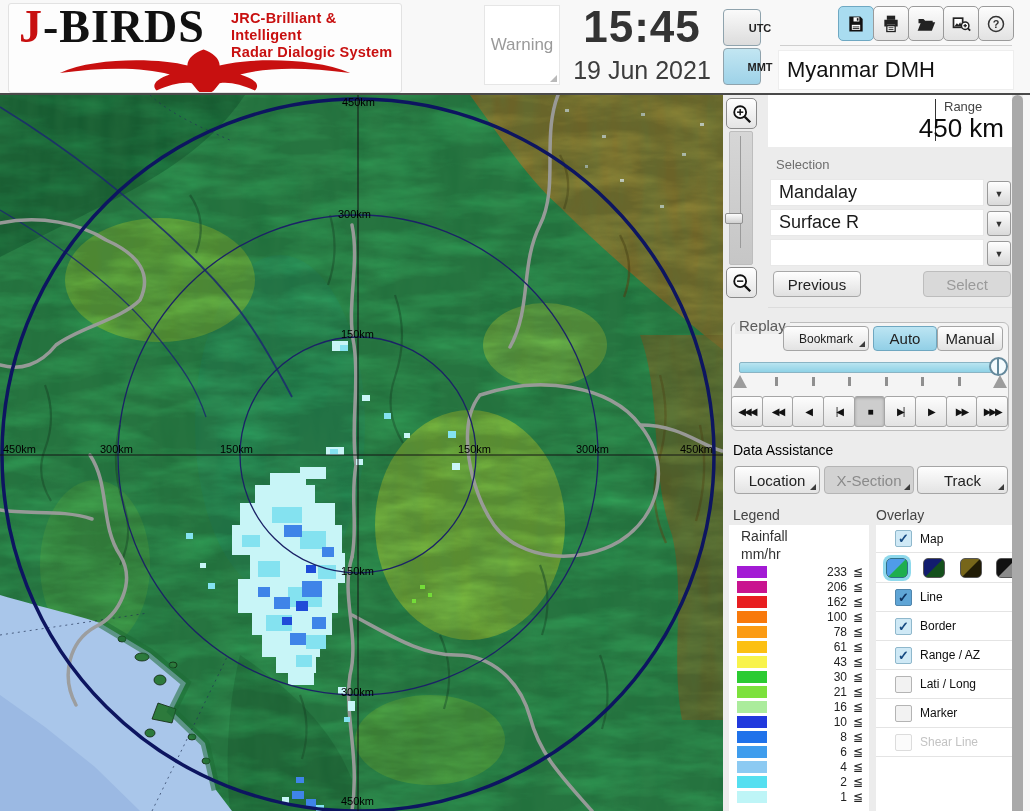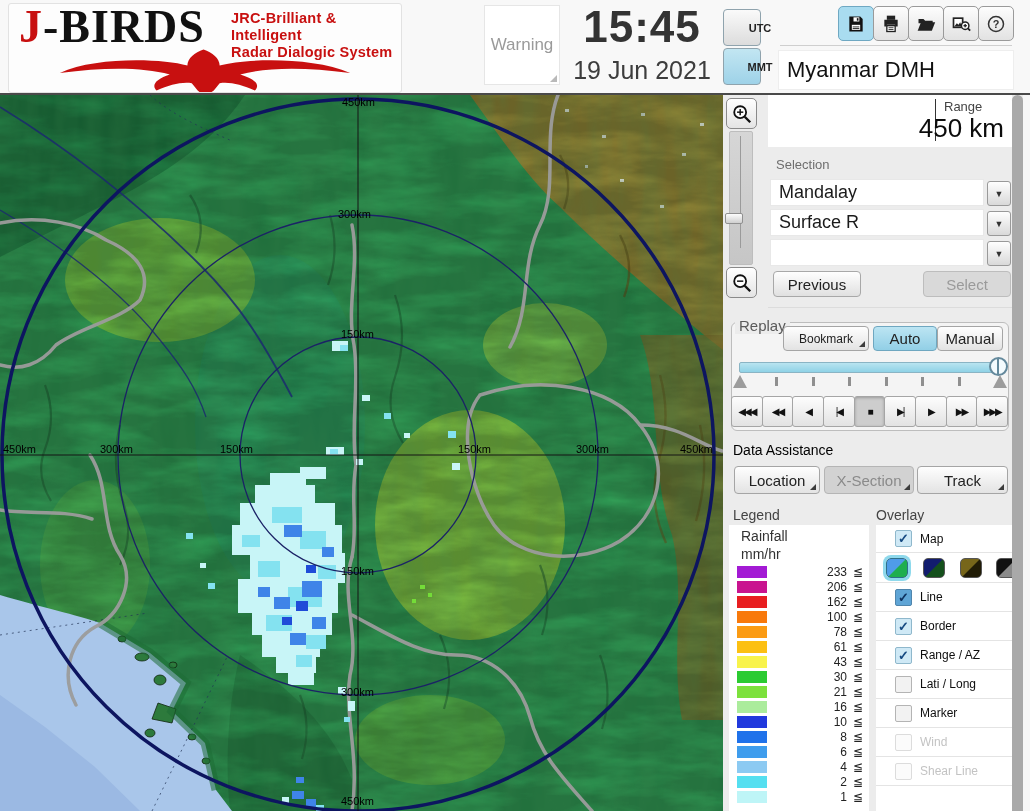--- a/index.html
+++ b/index.html
@@ -563,24 +563,20 @@
     <div class="orow" style="height:29px;">
       <span class="cbx"></span>
       <span class="olabel">Lati / Long</span>
     </div>
     <div class="orow" style="height:29px;">
       <span class="cbx"></span>
       <span class="olabel">Marker</span>
     </div>
     <div class="orow" style="height:29px;">
       <span class="cbx dis"></span>
-      <span class="olabel dis">Wind</span>
-    </div>
-    <div class="orow" style="height:29px;">
-      <span class="cbx dis"></span>
       <span class="olabel dis">Shear Line</span>
     </div>
   </div>
 
   <div id="splitter"></div>
   <div class="white-right"></div>
 </div>
 
 </div>
 

